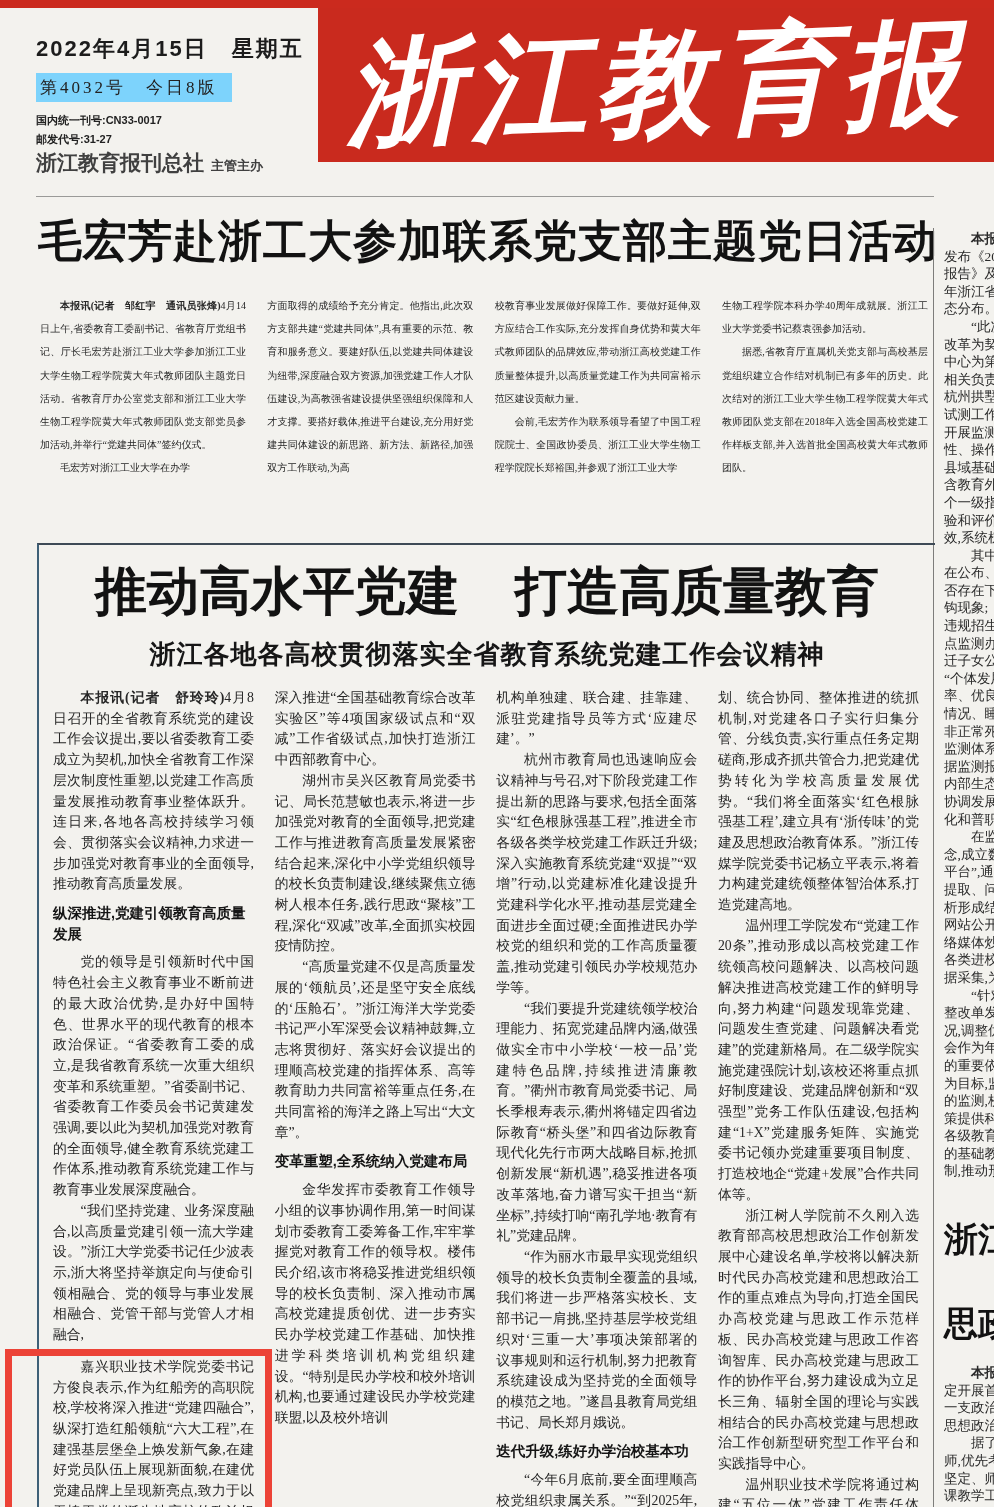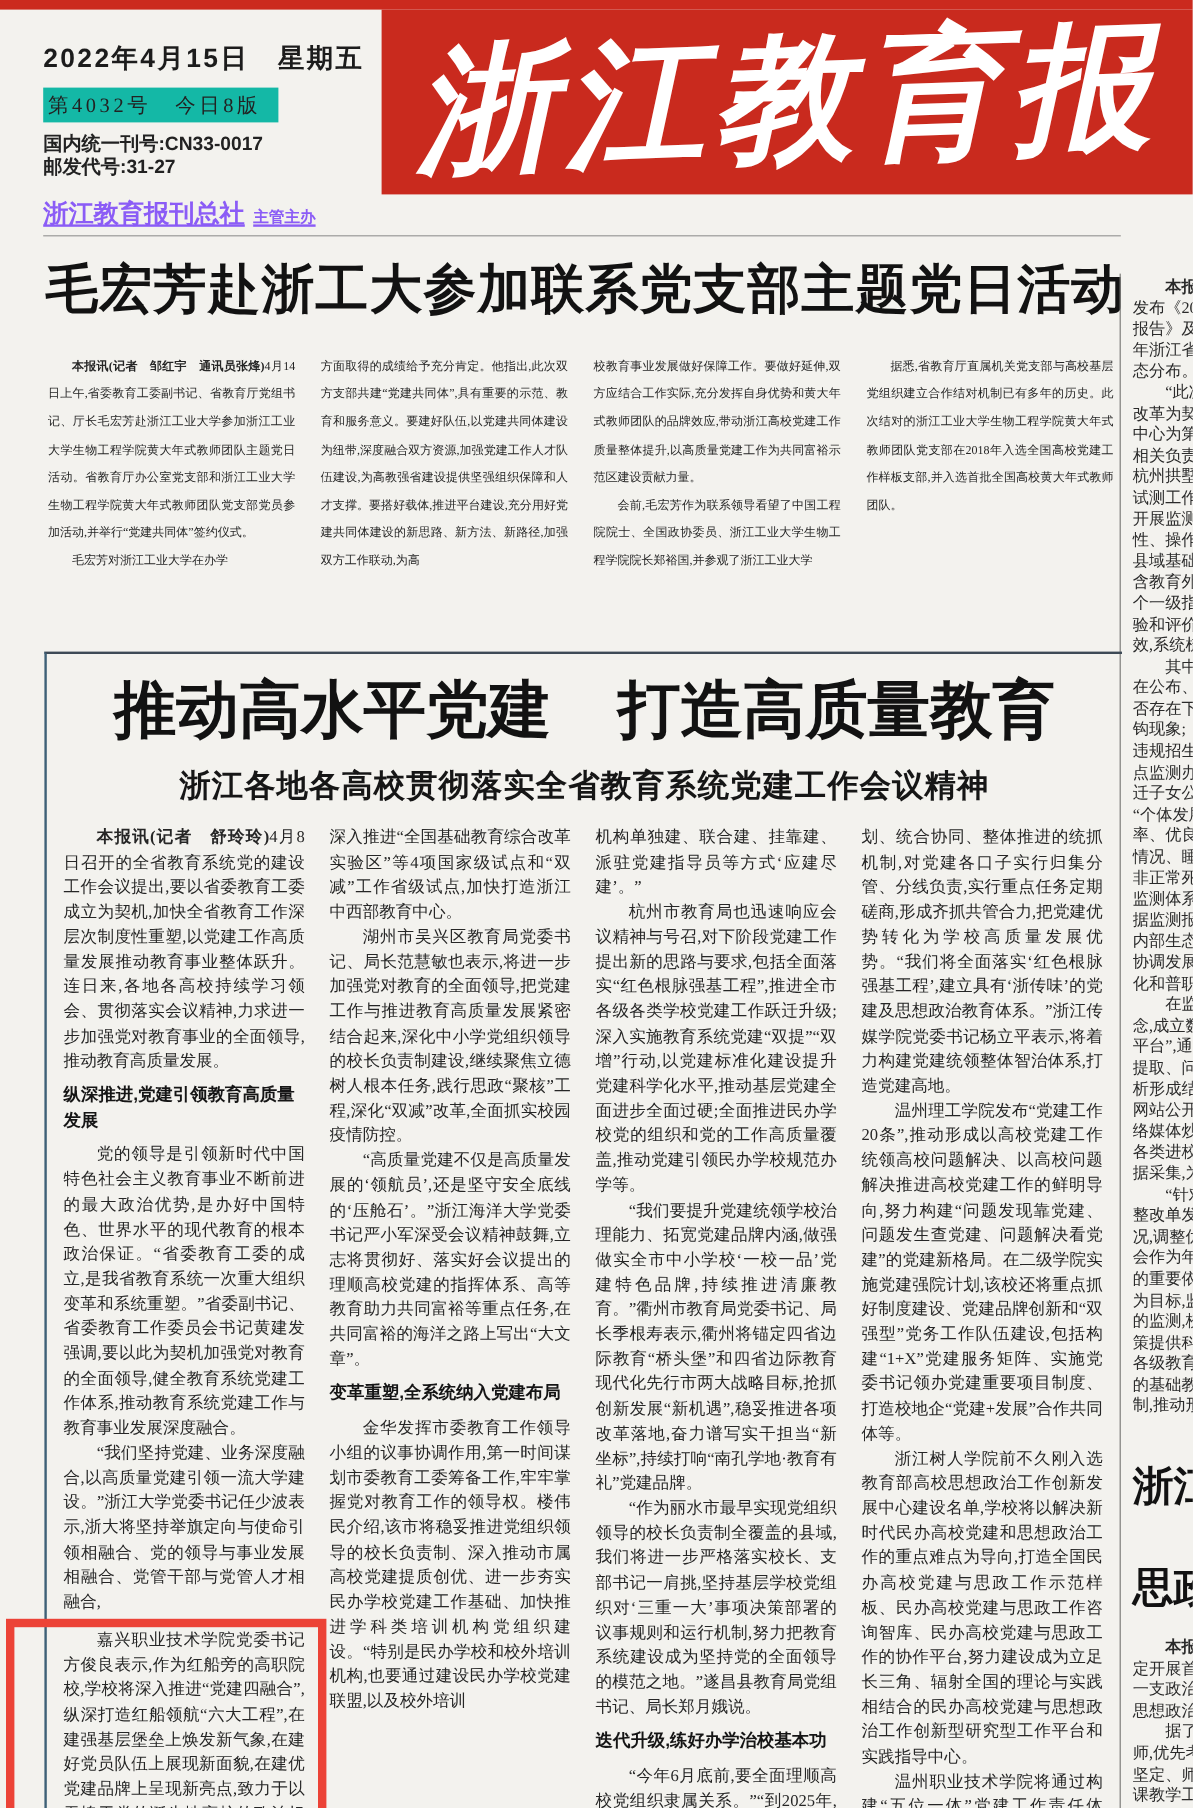--- a/index.html
+++ b/index.html
@@ -13,26 +13,26 @@
   .masthead{position:absolute;left:318px;top:8px;width:676px;height:154px;background:#c92a1e;overflow:hidden;}
   .masthead .cal{
     position:absolute;left:0;top:-2px;width:100%;text-align:center;
     font-size:116px;line-height:152px;color:#ffffff;font-weight:700;font-style:italic;
     letter-spacing:8px;transform:rotate(-2deg);
     font-family:"DejaVu Serif","Liberation Serif",serif;
   }
   
   .hdr-info{position:absolute;left:36px;top:34px;}
   .hdr-date{font-family:"Liberation Sans","DejaVu Sans",sans-serif;font-weight:700;font-size:22px;letter-spacing:2px;color:#1c1c1c;}
-  .hdr-issue{display:inline-block;margin-top:9px;background:#14b8a6;color:#222;
+  .hdr-issue{display:inline-block;margin-top:9px;background:#7dd3fc;color:#222;
     font-size:17px;letter-spacing:3px;padding:3px 14px 3px 4px;}
   .hdr-codes{margin-top:9px;font-family:"Liberation Sans","DejaVu Sans",sans-serif;
-    font-weight:700;font-size:16px;line-height:19px;color:#222;}
-  .hdr-pub{margin-top:15px;font-family:"Liberation Sans","DejaVu Sans",sans-serif;
-    font-weight:700;font-size:21px;color:#8b5cf6;text-decoration:underline;}
+    font-weight:700;font-size:11px;line-height:19px;color:#222;}
+  .hdr-pub{font-family:"Liberation Sans","DejaVu Sans",sans-serif;
+    font-weight:700;font-size:21px;color:#404040;}
   .hdr-pub .suffix{font-size:13px;margin-left:7px;font-weight:700;}
   .hdr-rule{position:absolute;left:36px;top:196px;width:898px;height:1px;background:#9a9a98;}
   
   .a1-headline{position:absolute;left:38px;top:212px;
     font-family:"Liberation Sans","DejaVu Sans",sans-serif;font-weight:900;
     font-size:44px;letter-spacing:1px;color:#121212;white-space:nowrap;}
   .a1-cols{position:absolute;left:40px;top:294px;width:888px;display:flex;justify-content:space-between;}
   .a1col{width:206px;font-size:10px;line-height:23.2px;text-align:justify;color:#262626;}
   .a1col p{margin:0;text-indent:2em;}
   .a1col p.noindent,.a2col p.noindent{text-indent:0;}
@@ -93,20 +93,21 @@
       <p>毛宏芳对浙江工业大学在办学</p>
     </div>
     <div class="a1col">
       <p class="noindent">方面取得的成绩给予充分肯定。他指出,此次双方支部共建“党建共同体”,具有重要的示范、教育和服务意义。要建好队伍,以党建共同体建设为纽带,深度融合双方资源,加强党建工作人才队伍建设,为高教强省建设提供坚强组织保障和人才支撑。要搭好载体,推进平台建设,充分用好党建共同体建设的新思路、新方法、新路径,加强双方工作联动,为高</p>
     </div>
     <div class="a1col">
       <p class="noindent">校教育事业发展做好保障工作。要做好延伸,双方应结合工作实际,充分发挥自身优势和黄大年式教师团队的品牌效应,带动浙江高校党建工作质量整体提升,以高质量党建工作为共同富裕示范区建设贡献力量。</p>
       <p>会前,毛宏芳作为联系领导看望了中国工程院院士、全国政协委员、浙江工业大学生物工程学院院长郑裕国,并参观了浙江工业大学</p>
     </div>
     <div class="a1col">
+      <p class="noindent">生物工程学院本科办学40周年成就展。浙江工业大学党委书记蔡袁强参加活动。</p>
       <p>据悉,省教育厅直属机关党支部与高校基层党组织建立合作结对机制已有多年的历史。此次结对的浙江工业大学生物工程学院黄大年式教师团队党支部在2018年入选全国高校党建工作样板支部,并入选首批全国高校黄大年式教师团队。</p>
     </div>
   </div>
 
 <div class="vline"></div>
 
 <div class="a2-box">
   <div class="a2-headline">
     <span>推动高水平党建</span>
     <span>打造高质量教育</span>

